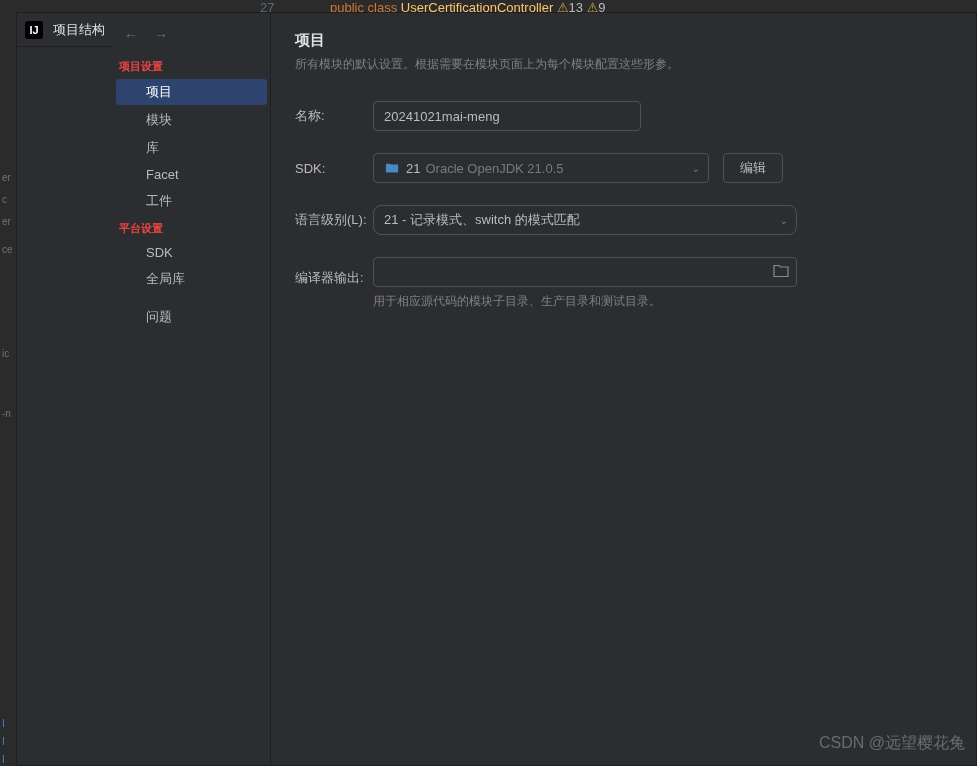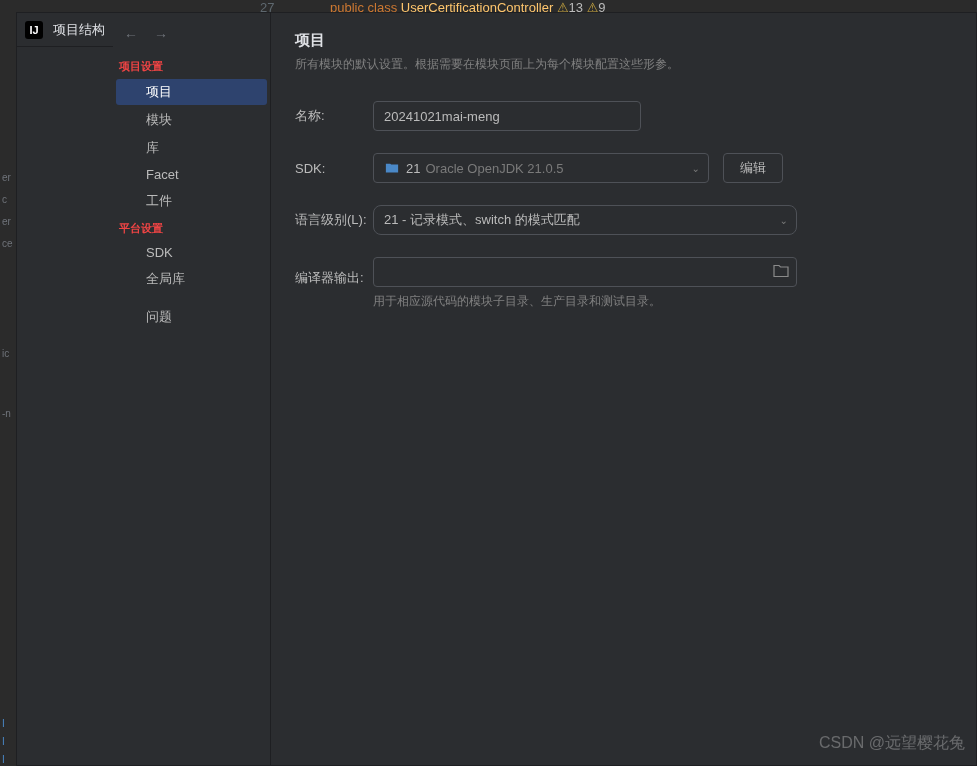--- a/index.html
+++ b/index.html
@@ -293,21 +293,21 @@
     <span class="cls">UserCertificationController</span>
     <span style="color:#c9a63f;"> ⚠</span><span class="warn">13</span>
     <span style="color:#c9a63f;"> ⚠</span><span class="warn">9</span>
   </span>
 </div>
 
 <div class="left-gutter">
   <span class="gutter-item" style="top:160px;">er</span>
   <span class="gutter-item" style="top:182px;">c</span>
   <span class="gutter-item" style="top:204px;">er</span>
-  <span class="gutter-item" style="top:226px;">ce</span>
+  <span class="gutter-item" style="top:232px;">ce</span>
   <span class="gutter-item" style="top:336px;">ic</span>
   <span class="gutter-item" style="top:396px;">-n</span>
   <span class="gutter-item" style="top:706px; color:#4a88c7;">I</span>
   <span class="gutter-item" style="top:724px; color:#4a88c7;">I</span>
   <span class="gutter-item" style="top:742px; color:#4a88c7;">I</span>
 </div>
 
 <div class="dialog">
   <div class="title-bar">
     <div class="app-icon">IJ</div>

